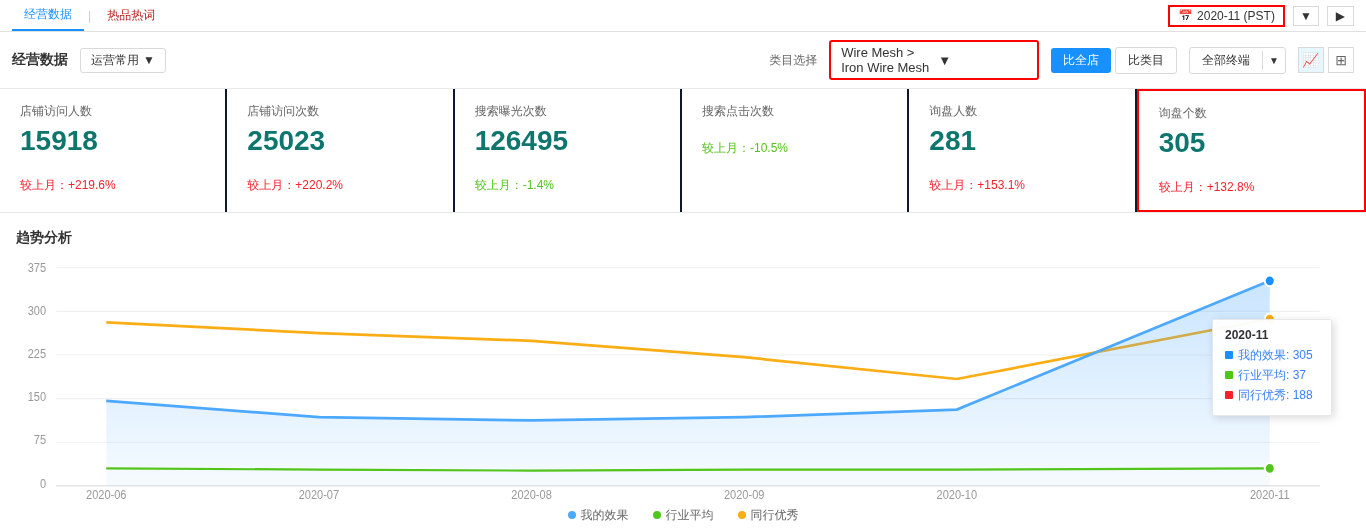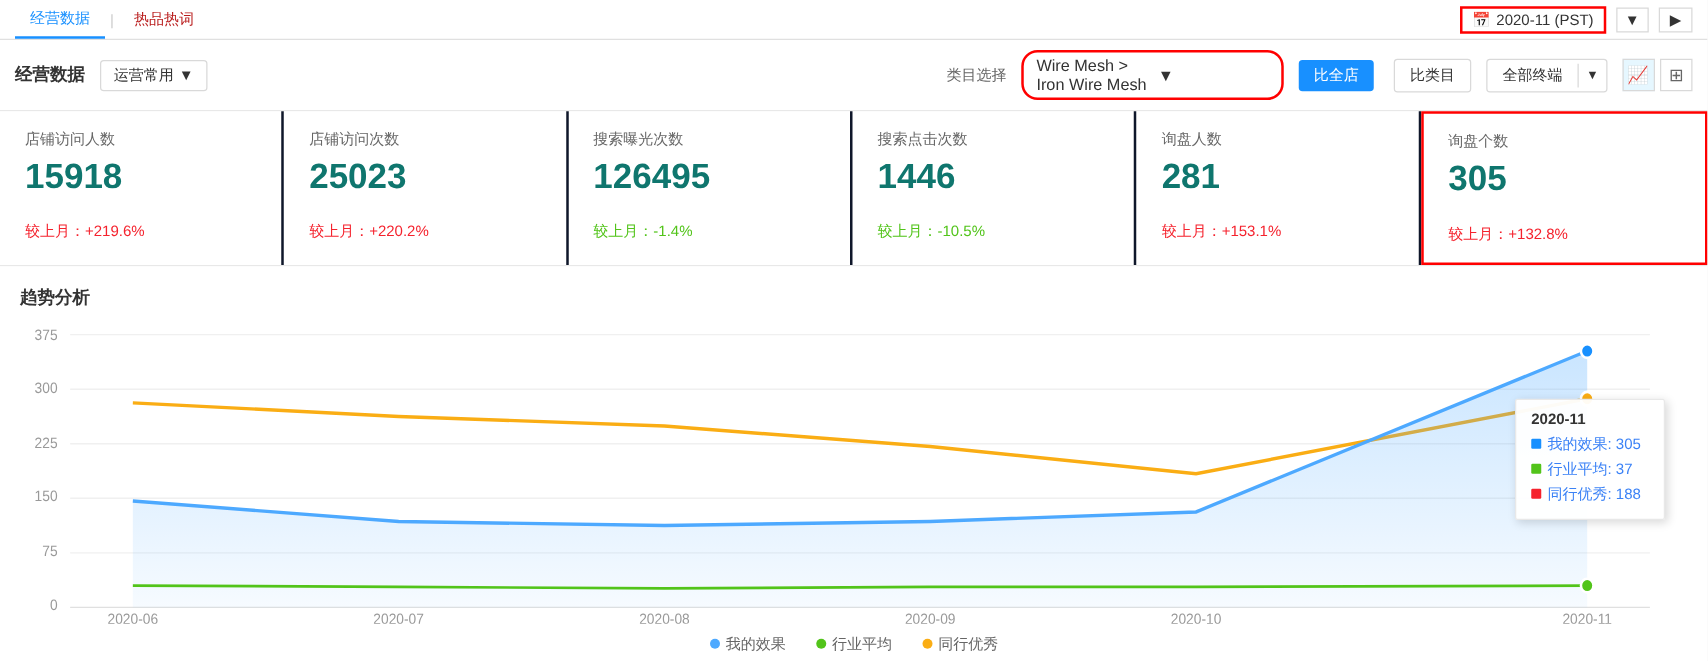--- a/index.html
+++ b/index.html
@@ -66,31 +66,31 @@
       font-size: 12px;
       background: #fff;
     }
     .spacer { flex: 1; }
     .category-label { font-size: 12px; color: #666; }
     .category-selector {
       display: flex;
       align-items: center;
       border: 2px solid #f00;
       padding: 3px 10px;
-      border-radius: 13px;
+      border-radius: 3px;
       min-width: 180px;
       background: #fff;
       cursor: pointer;
       gap: 8px;
     }
     .category-selector span { flex: 1; font-size: 13px; color: #333; }
     .btn-group {
       display: flex;
       align-items: center;
-      gap: 16px;
+      gap: 4px;
     }
     .btn-primary {
       background: #1890ff;
       color: #fff;
       border: none;
       padding: 4px 12px;
       border-radius: 3px;
       cursor: pointer;
       font-size: 12px;
     }
@@ -304,21 +304,20 @@
   </div>
   <div class="metric-card">
     <div class="metric-label">搜索曝光次数</div>
     <div class="metric-value">126495</div>
     <div class="metric-change negative">
       <span>较上月：</span><span>-1.4%</span>
     </div>
   </div>
   <div class="metric-card">
     <div class="metric-label">搜索点击次数</div>
-    <div class="metric-value">1446</div>
     <div class="metric-change negative">
       <span>较上月：</span><span>-10.5%</span>
     </div>
   </div>
   <div class="metric-card">
     <div class="metric-label">询盘人数</div>
     <div class="metric-value">281</div>
     <div class="metric-change positive">
       <span>较上月：</span><span>+153.1%</span>
     </div>

